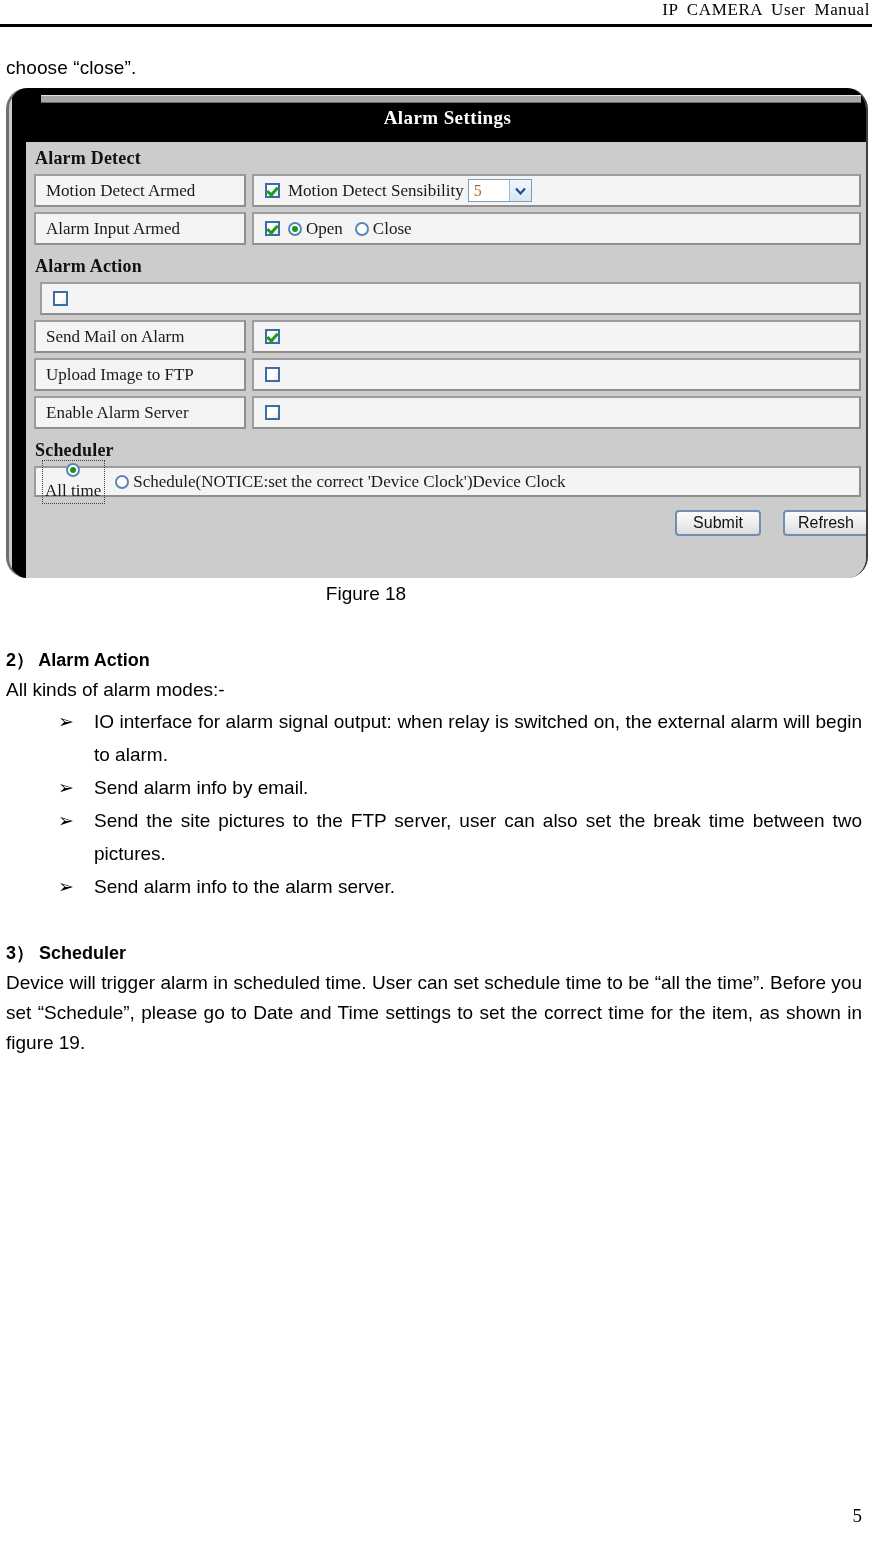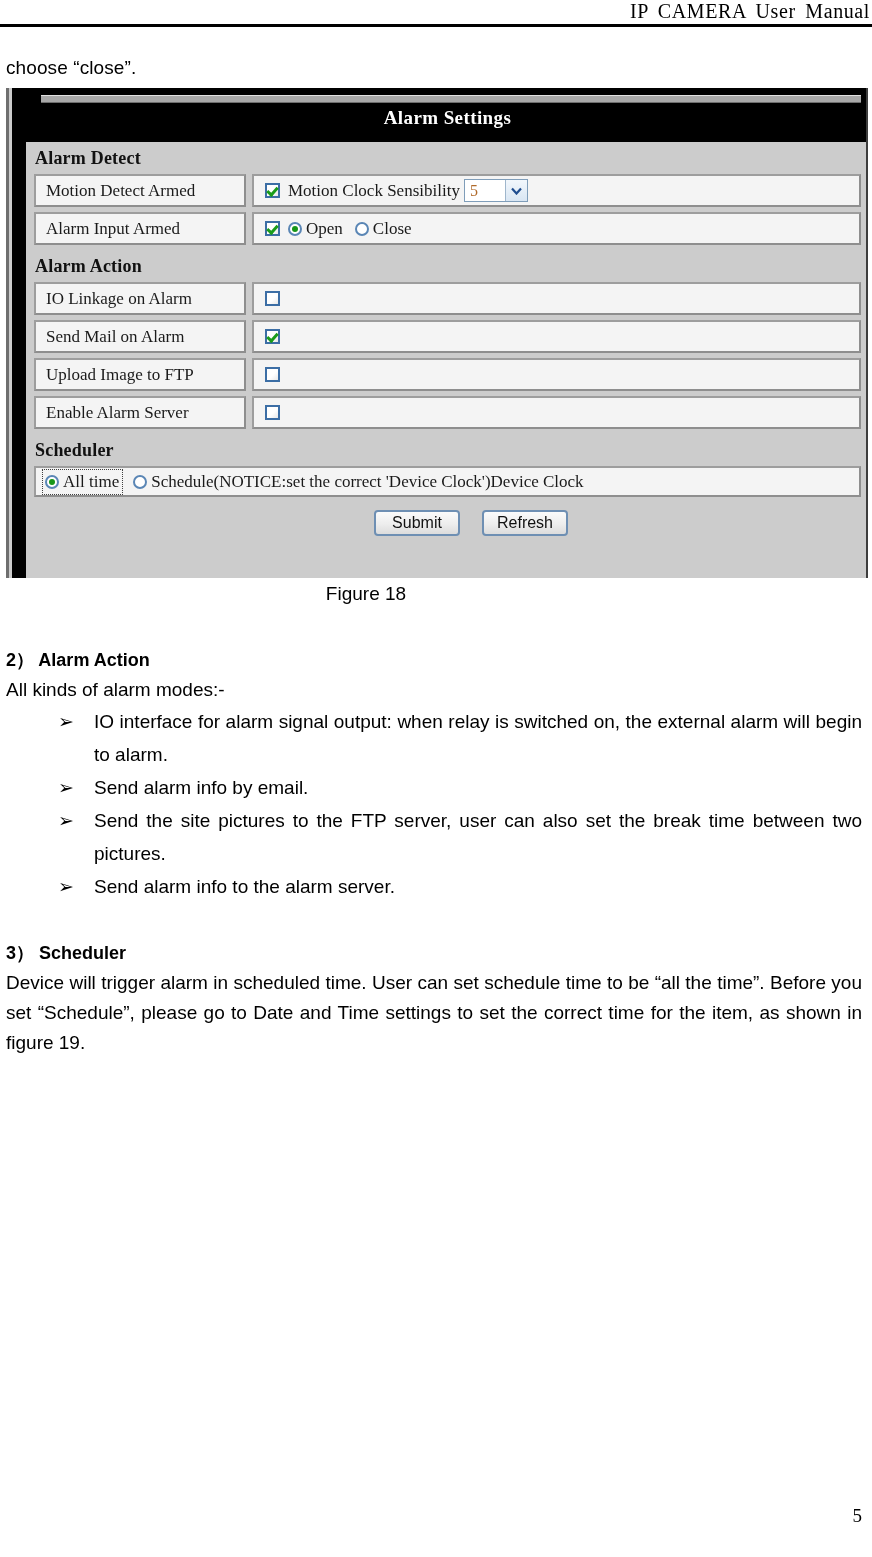--- a/index.html
+++ b/index.html
@@ -23,21 +23,21 @@
     top: 0;
     left: 0;
     width: 872px;
     height: 30px;
   }
   .header-title {
     position: absolute;
     right: 2px;
     top: 0px;
     font-family: "Liberation Serif", serif;
-    font-size: 20px;
+    font-size: 17px;
     letter-spacing: 0.6px;
     word-spacing: 4px;
     white-space: nowrap;
   }
   .header-rule {
     position: absolute;
     left: 0;
     top: 24px;
     width: 872px;
     height: 3px;
@@ -58,20 +58,21 @@
     position: absolute;
     left: 6px;
     top: 88px;
     width: 862px;
     height: 490px;
     background: #cccccc;
     box-sizing: border-box;
     border-left: 3px solid #6f6f6f;
     border-right: 2px solid #3d3d3d;
     overflow: hidden;
+    border-radius: 21px;
   }
   .shot-blackbar {
     position: relative;
     margin-left: 17px;
     width: 843px;
     height: 54px;
     background: #000000;
     overflow: hidden;
   }
   .shot-scrollstrip {
@@ -223,20 +224,21 @@
   .radio-wrap {
     display: inline-flex;
     align-items: center;
     gap: 4px;
     margin-right: 12px;
   }
   .radio-wrap.focused {
     outline: 1px dotted #404040;
     outline-offset: 1px;
     padding: 1px 2px 1px 1px;
+    flex-direction: column;
   }
   .field-text { margin-left: 8px; }
 
   
   .select-box {
     display: inline-flex;
     align-items: stretch;
     height: 23px;
     border: 1px solid #7f9db9;
     background: #ffffff;
@@ -258,21 +260,21 @@
     align-items: center;
     justify-content: center;
     background: linear-gradient(180deg, #f2f7fc 0%, #d9e6f3 100%);
     border-left: 1px solid #9fb6cc;
   }
   .select-arrow svg { display: block; }
 
   
   .btn-row {
     display: flex;
-    justify-content: center;
+    justify-content: flex-end;
     gap: 22px;
     margin-top: 13px;
     padding-left: 47px;
   }
   .btn {
     min-width: 86px;
     height: 26px;
     border: 2px solid #6e8fb3;
     border-radius: 4px;
     background: linear-gradient(180deg, #fbfbfb 0%, #ededed 55%, #dcdcdc 100%);
@@ -358,21 +360,21 @@
   </div>
 
   <div class="shot-body">
 
     <div class="group-title">Alarm Detect</div>
 
     <div class="form-row">
       <div class="row-label">Motion Detect Armed</div>
       <div class="row-field">
         <span class="cb checked"></span>
-        <span class="field-text">Motion Clock Sensibility</span>
+        <span class="field-text">Motion Detect Sensibility</span>
         <span class="select-box">
           <span class="select-value">5</span>
           <span class="select-arrow">
             <svg width="11" height="8" viewBox="0 0 11 8">
                 <path d="M1 1.5 L5.5 6.5 L10 1.5" fill="none" stroke="#1f4d8f" stroke-width="2.2"></path>
               </svg>
           </span>
         </span>
       </div>
     </div>
@@ -390,21 +392,20 @@
             <span class="radio"></span>
             <span>Close</span>
           </span>
         </span>
       </div>
     </div>
 
     <div class="group-title">Alarm Action</div>
 
     <div class="form-row">
-      <div class="row-label">IO Linkage on Alarm</div>
       <div class="row-field">
         <span class="cb"></span>
       </div>
     </div>
 
     <div class="form-row">
       <div class="row-label">Send Mail on Alarm</div>
       <div class="row-field">
         <span class="cb checked"></span>
       </div>

